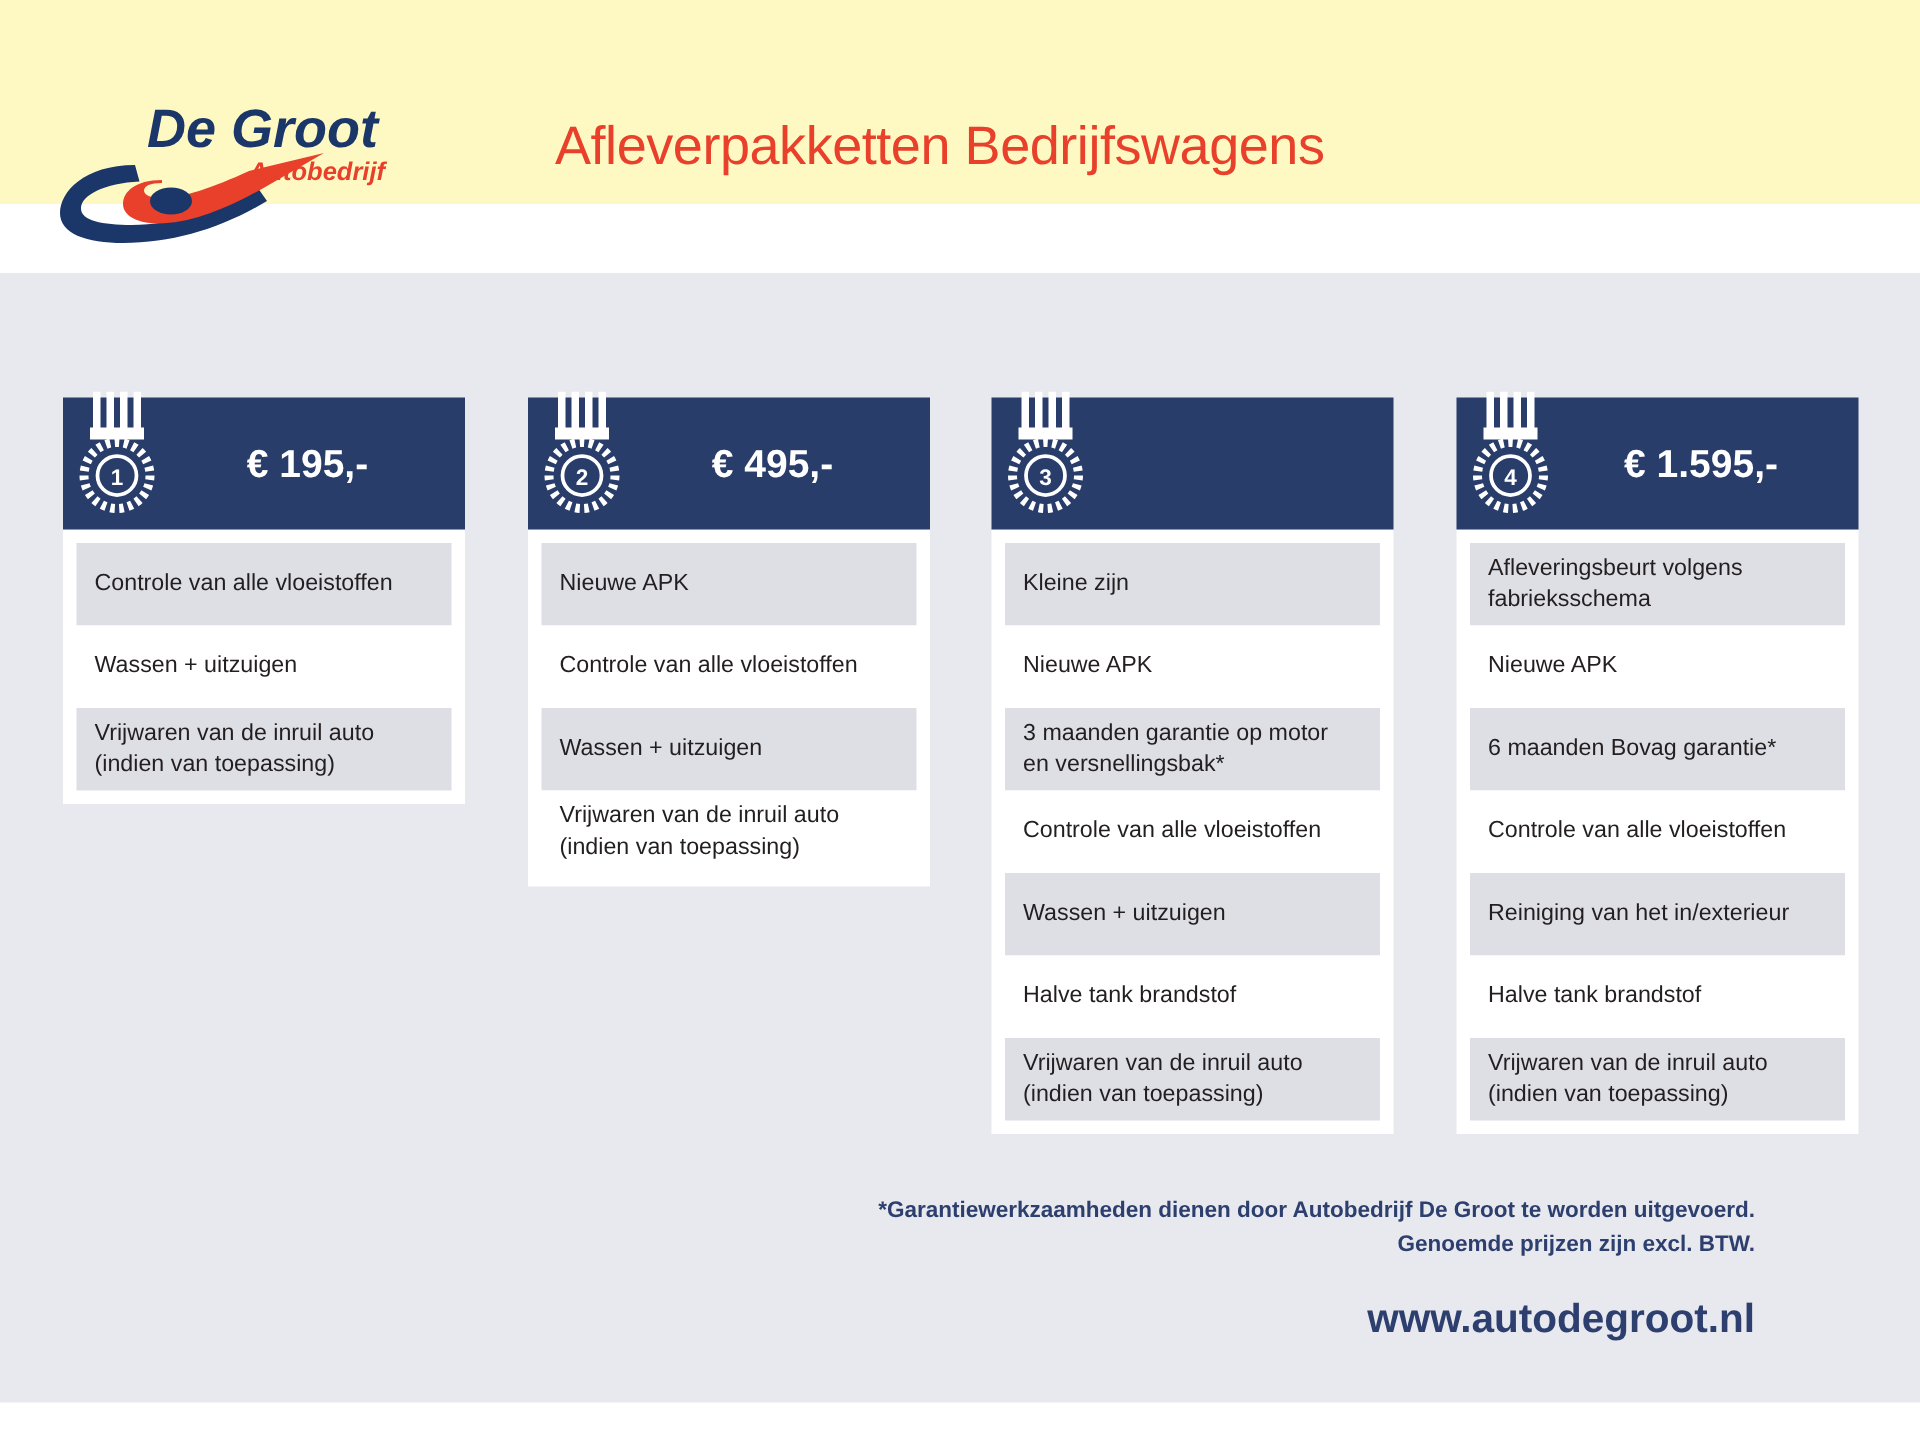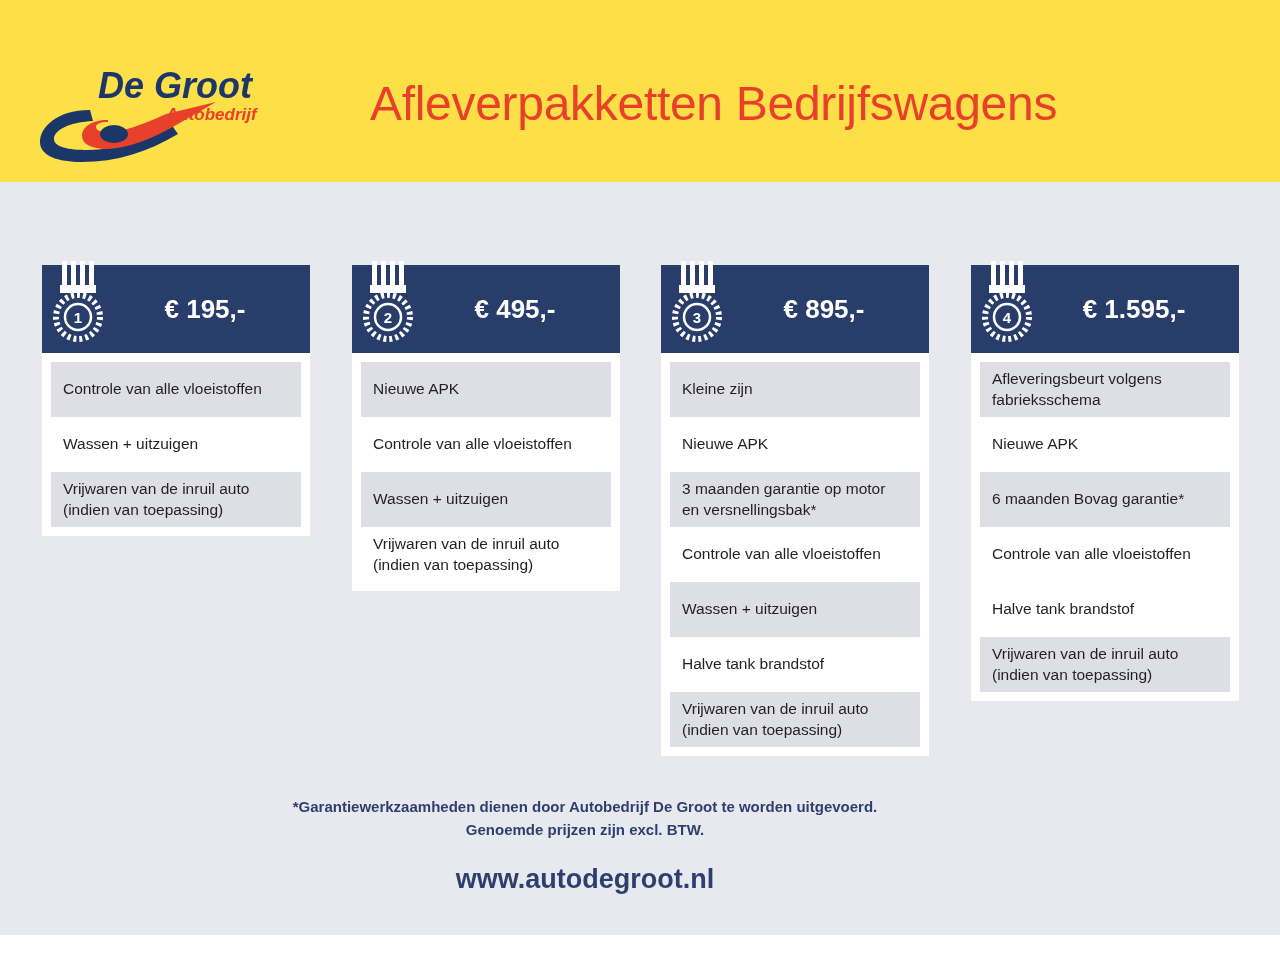--- a/index.html
+++ b/index.html
@@ -6,32 +6,32 @@
   body{
     width:1280px;height:960px;
     background:#ffffff;
     font-family:"Liberation Sans", sans-serif;
     overflow:hidden;
   }
   .page{position:relative;width:1280px;height:960px;background:#ffffff;}
 
   
   .topbar{
-    position:absolute;left:0;top:0;width:1280px;height:182px;
-    background:#fde047;
+    position:absolute;left:0;top:0;width:1280px;height:136px;
+    background:#fef9c3;
     text-align:center;
   }
   .logo{
     position:absolute;left:38px;top:62px;width:270px;height:100px;
   }
   .logo svg{display:block;}
 
   .title{
     position:absolute;left:370px;top:76px;
-    font-size:48px;
+    font-size:36px;
     font-weight:400;
     color:#e8402a;
     letter-spacing:-0.3px;
     white-space:nowrap;
     font-family:"Liberation Sans", sans-serif;
   }
 
   
   .band{
     position:absolute;left:0;top:182px;width:1280px;height:753px;
@@ -88,21 +88,21 @@
     line-height:1.33;
     color:#231f20;
     font-family:"Liberation Sans", sans-serif;
   }
   .feature.alt{background:#dedfe5;}
   .feature.plain{background:#ffffff;}
   .feature span{display:block;}
 
   
   .footer{
-    position:absolute;left:0;top:795px;width:1170px;text-align:center;
+    position:absolute;left:0;top:795px;width:1170px;text-align:right;
   }
   .fine{
     font-size:15px;
     line-height:1.55;
     color:#2d3f6e;
     font-weight:bold;
     font-family:"Liberation Sans", sans-serif;
   }
   .fine div{margin:0;}
   .url{
@@ -216,21 +216,20 @@
               <rect x="19" y="0" width="5" height="30"></rect>
               <rect x="28" y="0" width="5" height="30"></rect>
               <rect x="37" y="0" width="5" height="30"></rect>
               <rect x="8" y="24" width="36" height="8"></rect>
             </g>
             <circle cx="26" cy="56" r="22" fill="none" stroke="#ffffff" stroke-width="6" stroke-dasharray="3 3"></circle>
             <circle cx="26" cy="56" r="13" fill="none" stroke="#ffffff" stroke-width="2.5"></circle>
             <text x="26" y="62" text-anchor="middle" font-family="Liberation Sans, sans-serif" font-size="15" font-weight="bold" fill="#ffffff">3</text>
           </svg>
         </div>
-        <div class="price">€ 895,-</div>
       </div>
       <div class="card-body">
         <div class="feature alt">
             <span>Kleine zijn</span>
           </div>
         <div class="feature plain">
             <span>Nieuwe APK</span>
           </div>
         <div class="feature alt">
             <span>3 maanden garantie op motor<br>en versnellingsbak*</span>
@@ -274,20 +273,23 @@
           </div>
         <div class="feature plain">
             <span>Nieuwe APK</span>
           </div>
         <div class="feature alt">
             <span>6 maanden Bovag garantie*</span>
           </div>
         <div class="feature plain">
             <span>Controle van alle vloeistoffen</span>
           </div>
+        <div class="feature alt">
+            <span>Reiniging van het in/exterieur</span>
+          </div>
         <div class="feature plain">
             <span>Halve tank brandstof</span>
           </div>
         <div class="feature alt">
             <span>Vrijwaren van de inruil auto<br>(indien van toepassing)</span>
           </div>
       </div>
     </div>
 
   </div>

